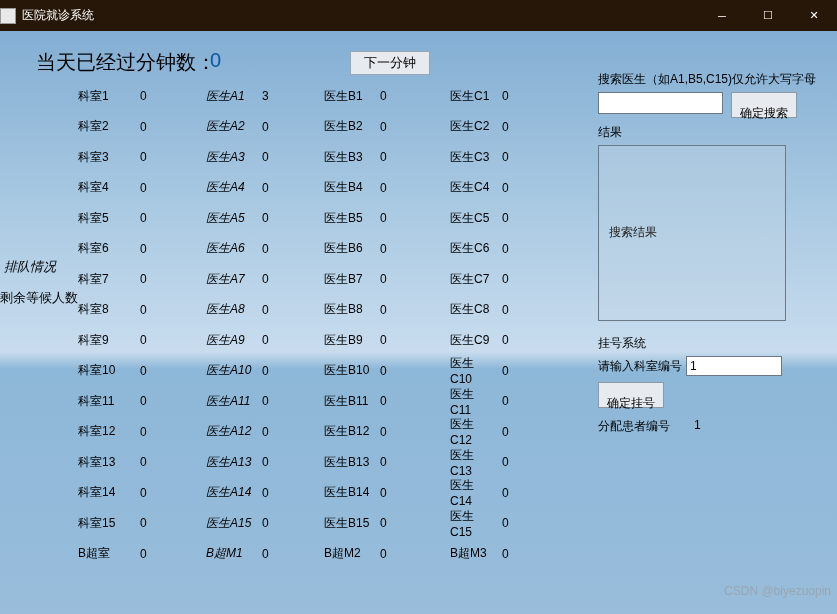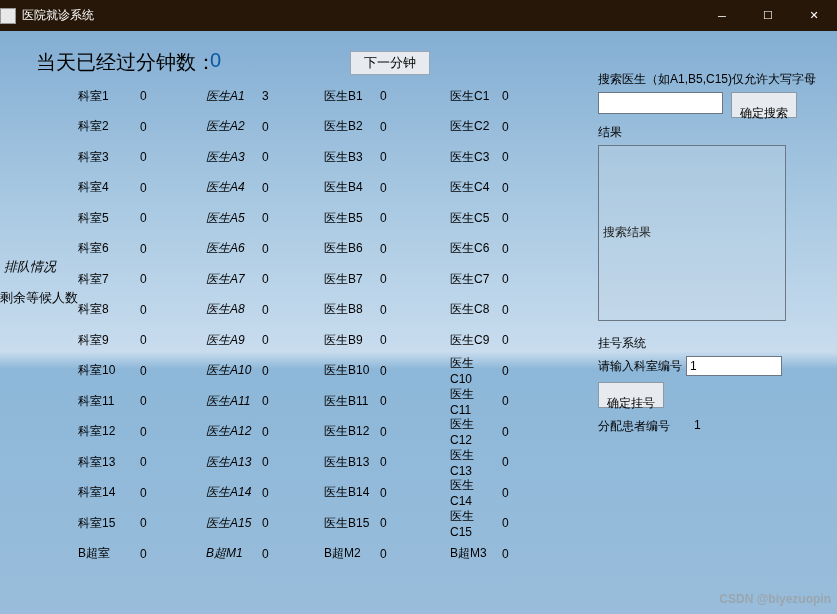--- a/index.html
+++ b/index.html
@@ -102,40 +102,39 @@
     }
     .result-box {
       width: 188px; height: 176px;
       border: 1px solid #6b7785;
       background: rgba(200,215,228,0.3);
       margin-bottom: 14px;
       position: relative;
     }
     .result-ph {
       position: absolute;
-      left: 4px; top: 78px;
+      left: 10px; top: 78px;
       color: #222;
       font-size: 12px;
     }
     .reg-row { display: flex; align-items: center; gap: 4px; margin-bottom: 6px; }
     .room-input {
       width: 96px; height: 20px;
       border: 1px solid #6b7785;
       background: #fff;
       padding: 0 3px;
       font-size: 12px;
     }
     .assign-row { display: flex; gap: 24px; margin-top: 8px; font-size: 12px; text-align: center; }
     .watermark {
       position: absolute;
-      right: 6px; bottom: 8px;
+      right: 6px; bottom: 16px;
       color: #9aa2a8;
       font-size: 12px;
       opacity: 0.85;
-      font-weight: bold;
     }
   </style>
 </head>
 <body>
 
 <div class="titlebar">
   <div class="titlebar-icon"></div>
   <div class="titlebar-title">医院就诊系统</div>
   <div class="winbtn">─</div>
   <div class="winbtn">☐</div>

